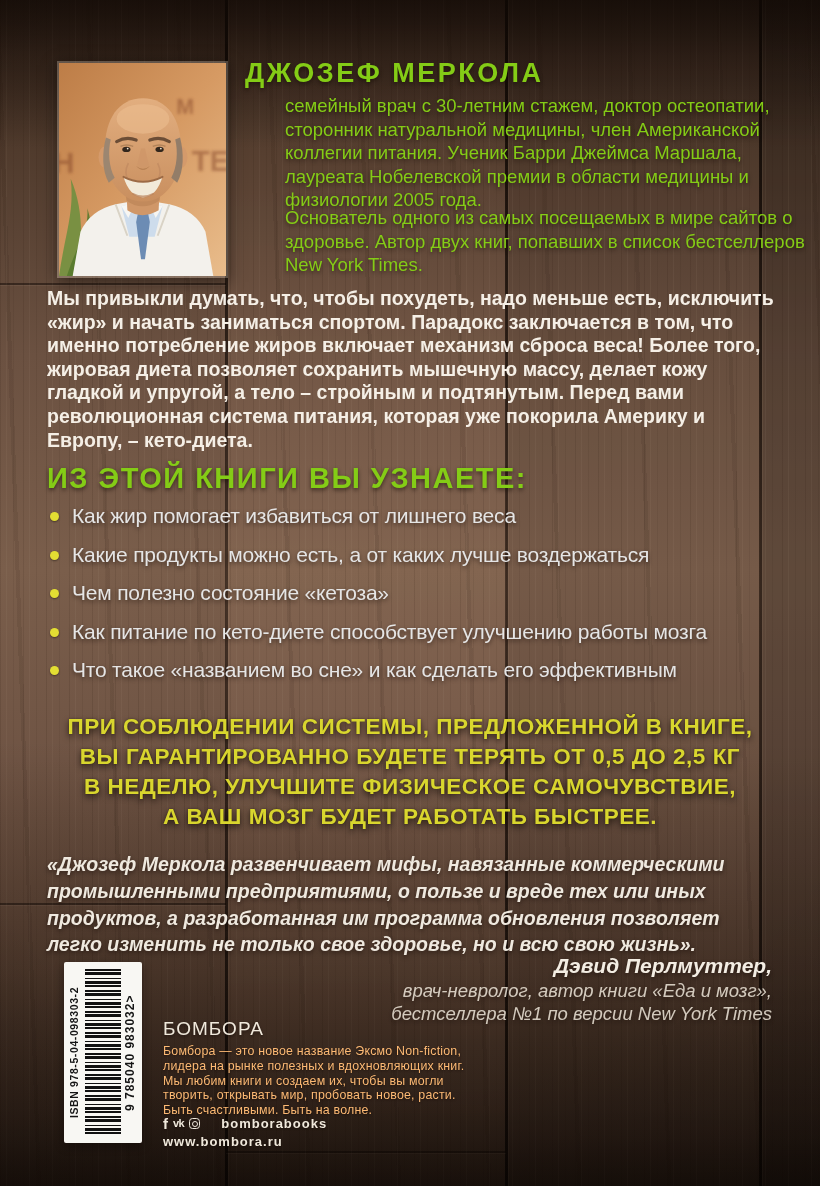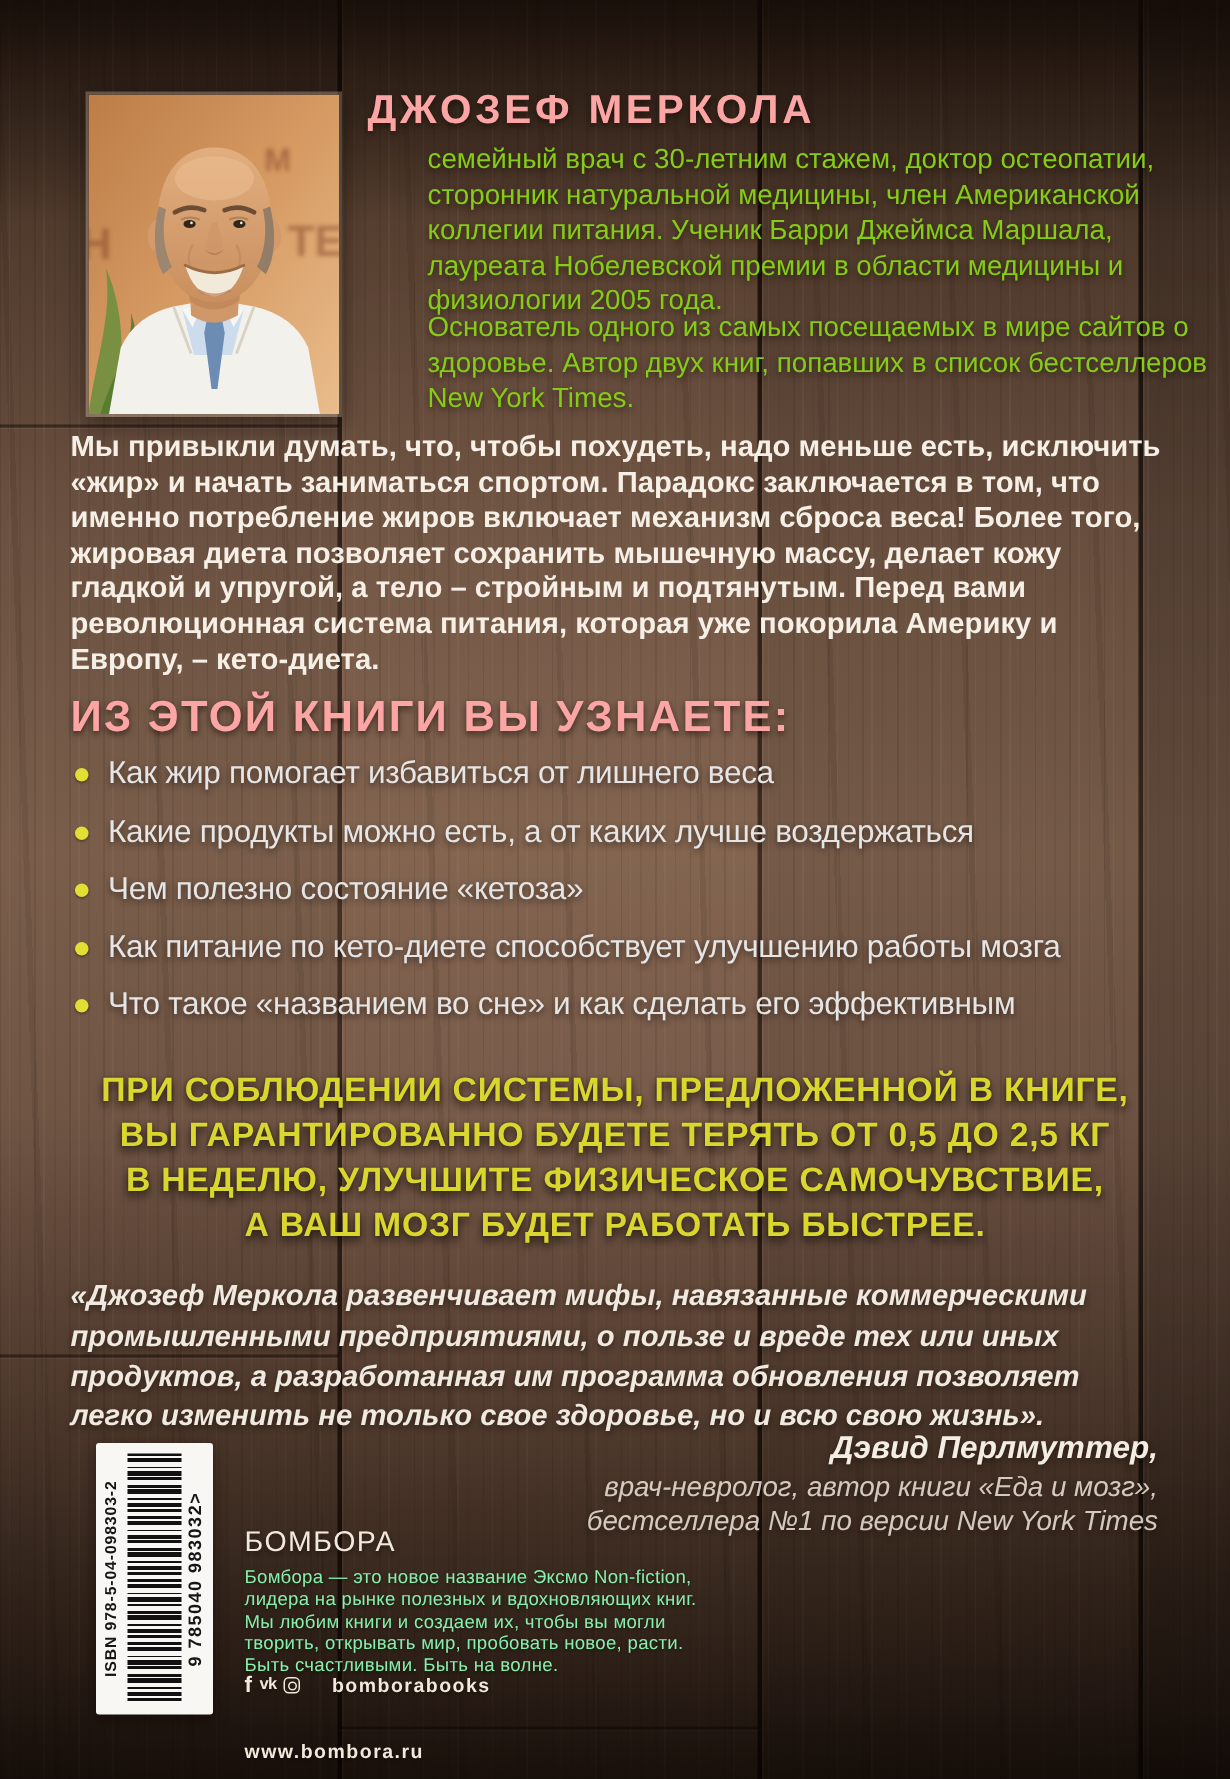--- a/index.html
+++ b/index.html
@@ -23,21 +23,21 @@
     background:
       repeating-linear-gradient(90deg, rgba(30,15,5,.12) 0 1px, rgba(0,0,0,0) 1px 6px, rgba(255,235,210,.05) 6px 7px, rgba(0,0,0,0) 7px 13px, rgba(30,15,5,.08) 13px 14px, rgba(0,0,0,0) 14px 23px),
       repeating-linear-gradient(88deg, rgba(0,0,0,0) 0 37px, rgba(25,12,4,.10) 37px 41px, rgba(0,0,0,0) 41px 90px);}
   .vignette{position:absolute;inset:0;
     background:
       linear-gradient(180deg, rgba(15,8,4,.66) 0px, rgba(15,8,4,.30) 55px, rgba(0,0,0,0) 150px, rgba(0,0,0,0) 740px, rgba(10,5,3,.16) 900px, rgba(8,4,2,.40) 1110px, rgba(5,2,1,.55) 100%),
       radial-gradient(120% 90% at 48% 42%, rgba(0,0,0,0) 55%, rgba(10,5,2,.30) 100%);}
   
   .abs{position:absolute;}
   .cream{color:#84cc16;text-shadow:0 2px 4px rgba(20,10,5,.55);margin-left:40px;}
-  .yellow{color:#fca5a5;text-shadow:0 2px 4px rgba(20,10,5,.6);}
+  .yellow{color:#84cc16;text-shadow:0 2px 4px rgba(20,10,5,.6);}
   .author-name{left:245px;top:58px;font-size:27px;font-weight:800;letter-spacing:2.5px;}
   .bio{left:245px;width:534px;font-size:18.5px;line-height:23.5px;font-weight:400;}
   .bio1{top:94px;}
   .bio2{top:206px;}
   .intro{left:47px;top:287px;width:730px;font-size:19.5px;line-height:23.6px;font-weight:700;color:#f5efe6;}
   .learn-heading{left:47px;top:462px;font-size:29px;font-weight:800;letter-spacing:1.5px;}
   .learn-list{left:47px;top:504px;width:736px;list-style:none;margin:0;padding:0;}
   .learn-list li{display:flex;align-items:flex-start;margin-bottom:14.5px;
     font-size:21px;line-height:24px;font-weight:400;letter-spacing:-0.2px;color:#e5e5e5;text-shadow:0 2px 4px rgba(20,10,5,.55);}
   .dot{flex:0 0 auto;width:9px;height:9px;border-radius:50%;background:#e3de33;margin:8px 13px 0 3px;
@@ -65,28 +65,28 @@
   .bc-bars{flex:1 1 auto;margin:2px 2px;background:
     repeating-linear-gradient(180deg,
       #111 0 2px, #f8f7f3 2px 3px,
       #111 3px 6px, #f8f7f3 6px 9px,
       #111 9px 10px, #f8f7f3 10px 12px,
       #111 12px 15px, #f8f7f3 15px 16px,
       #111 16px 18px, #f8f7f3 18px 21px);}
   
   .pub-logo{left:163px;top:1018px;font-size:19px;font-weight:400;letter-spacing:1px;color:#f0e9dc;text-shadow:0 2px 3px rgba(20,10,5,.5);}
   .pub-about{left:163px;top:1044px;width:302px;font-size:12.4px;line-height:14.8px;font-weight:400;
-    color:#86efac;letter-spacing:.2px;text-shadow:0 1px 2px rgba(20,10,5,.5);}
+    color:#fdba74;letter-spacing:.2px;text-shadow:0 1px 2px rgba(20,10,5,.5);}
   .social{left:163px;top:1116px;display:flex;align-items:center;gap:5px;color:#f0e9dc;text-shadow:0 1px 2px rgba(20,10,5,.5);}
   .social .handle{font-size:13px;font-weight:700;letter-spacing:1px;margin-left:16px;text-align:right;}
   .icon-fb{font-size:15px;font-weight:800;line-height:13px;}
   .icon-vk{font-size:11px;font-weight:800;letter-spacing:-0.5px;line-height:13px;}
   .icon-ig{position:relative;width:11px;height:11px;border:1.6px solid #f0e9dc;border-radius:3.5px;display:inline-block;box-sizing:border-box;}
   .icon-ig::after{content:"";position:absolute;left:1.6px;top:1.6px;width:4.4px;height:4.4px;border:1.3px solid #f0e9dc;border-radius:50%;}
-  .website{left:163px;top:1134px;font-size:13px;font-weight:700;letter-spacing:1px;color:#f0e9dc;text-shadow:0 1px 2px rgba(20,10,5,.5);margin-top:26px;}
+  .website{left:163px;top:1134px;font-size:13px;font-weight:700;letter-spacing:1px;color:#f0e9dc;text-shadow:0 1px 2px rgba(20,10,5,.5);}
   
   .alt-note{left:482px;top:1082px;width:302px;font-size:13.6px;line-height:19.4px;font-weight:700;letter-spacing:.2px;
     color:#f0e9dc;text-shadow:0 1px 3px rgba(20,10,5,.6);}
   .alt-note .alt-title{color:#d6d324;}
 </style>
 </head>
 <body>
 
 <div class="cover">
 

